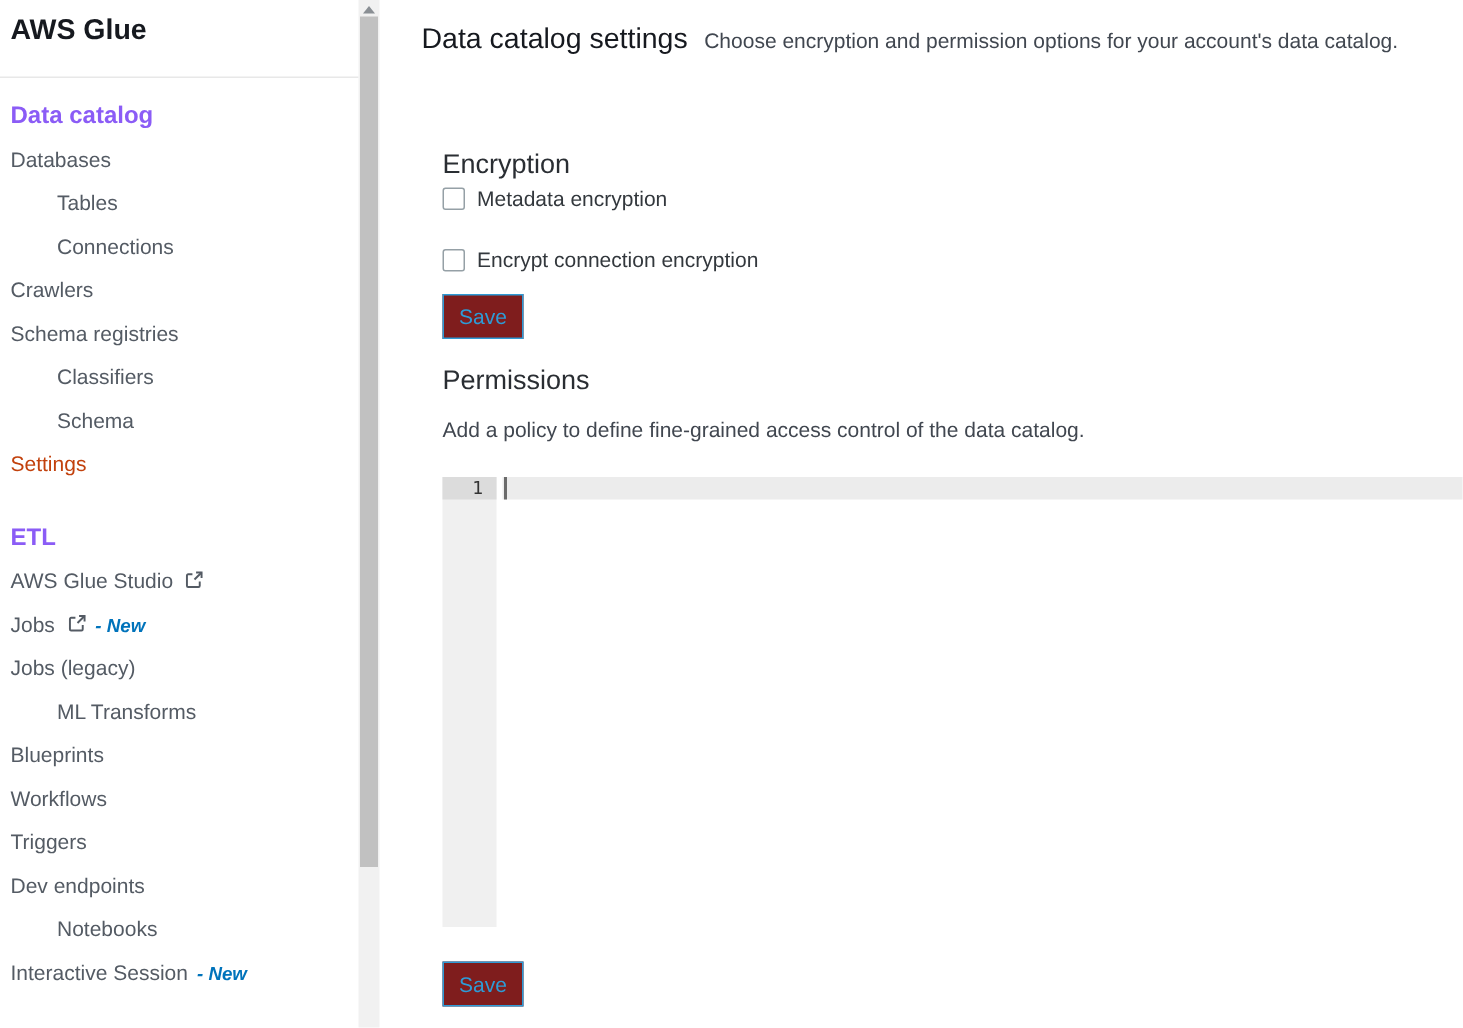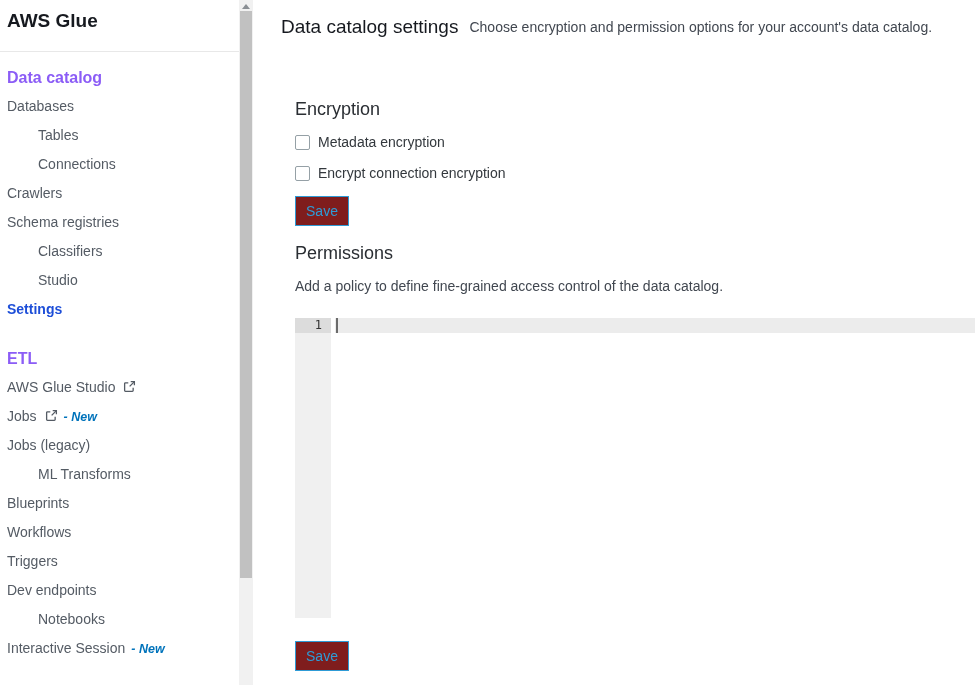--- a/index.html
+++ b/index.html
@@ -29,21 +29,21 @@
   .nav-row {
     height: 29px; line-height: 29px;
     font-size: 14px; color: #545b64;
     padding-left: 7px; white-space: nowrap;
     cursor: pointer;
   }
   .nav-row.header {
     font-size: 16px; font-weight: bold; color: #8b5cf6; cursor: default;
   }
   .nav-row.sub { padding-left: 38px; }
-  .nav-row.selected { color: #1d4ed8; font-weight: bold; }
+  .nav-row.selected { color: #c2410c; font-weight: normal; }
   .nav-row.gap-above { margin-top: 20px; }
   .ext { display: inline-block; vertical-align: -1px; margin-left: 8px; }
   .new-badge {
     color: #0073bb; font-weight: bold; font-style: italic;
     font-size: 12.5px; margin-left: 6px;
   }
 
   
   .sb {
     position: absolute; left: 239px; top: 0; width: 14px; height: 685px;
@@ -73,21 +73,21 @@
     position: absolute; left: 295px;
     font-size: 18px; color: #2a2e33; font-weight: normal;
   }
   #enc-heading { top: 99px; }
   #perm-heading { top: 243px; }
 
   .cb-row {
     position: absolute; left: 295px;
     display: flex; align-items: center; cursor: pointer;
   }
-  #cb-row-1 { top: 134px; }
+  #cb-row-1 { top: 124px; }
   #cb-row-2 { top: 165px; }
   .cb {
     display: inline-block; width: 15px; height: 15px;
     background: #fff; border: 1px solid #95a0a6; border-radius: 2px;
   }
   .cb-label { font-size: 14px; color: #33383d; margin-left: 8px; }
 
   .save-btn {
     position: absolute; left: 295px; width: 54px; height: 30px;
     background: #7f1d1d; border: 1px solid #2e9bd6; color: #2e9bd6;
@@ -135,21 +135,21 @@
   <div class="sidebar-divider"></div>
 
   <div class="nav">
     <div class="nav-row header">Data catalog</div>
     <div class="nav-row item">Databases</div>
     <div class="nav-row item sub">Tables</div>
     <div class="nav-row item sub">Connections</div>
     <div class="nav-row item">Crawlers</div>
     <div class="nav-row item">Schema registries</div>
     <div class="nav-row item sub">Classifiers</div>
-    <div class="nav-row item sub">Studio</div>
+    <div class="nav-row item sub">Schema</div>
     <div class="nav-row item selected">Settings</div>
 
     <div class="nav-row header gap-above">ETL</div>
 
     <div class="nav-row item">
       <span>AWS Glue Studio</span><span class="ext"><svg width="13" height="13" viewBox="0 0 16 16">
             <path d="M12.5 9.5v3.5a1 1 0 0 1-1 1H3a1 1 0 0 1-1-1V4.5a1 1 0 0 1 1-1h3.5" fill="none" stroke="#545b64" stroke-width="1.6"></path>
             <path d="M9.5 2h4.5v4.5" fill="none" stroke="#545b64" stroke-width="1.6"></path>
             <path d="M14 2L8.2 7.8" fill="none" stroke="#545b64" stroke-width="1.6"></path>
           </svg></span>

